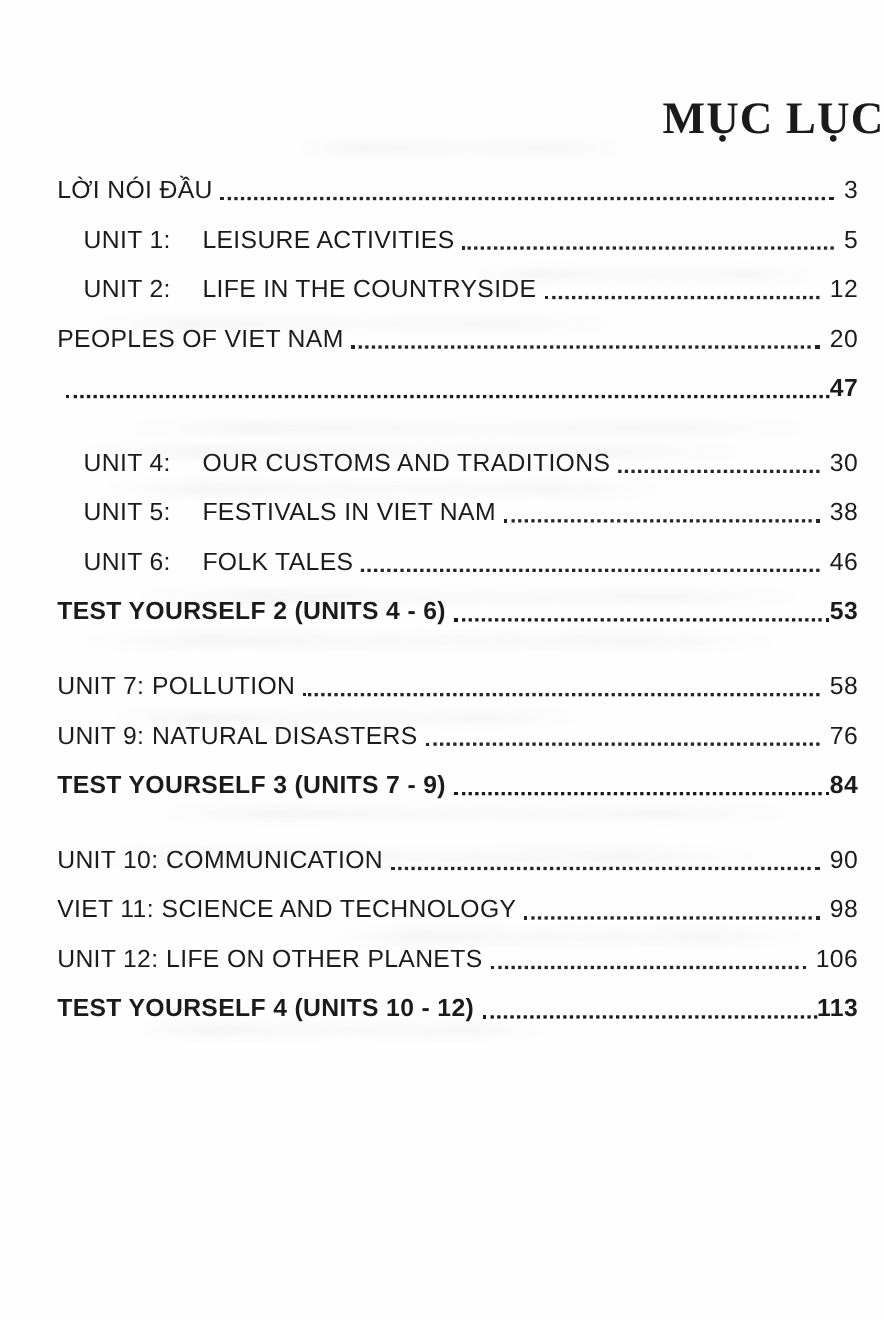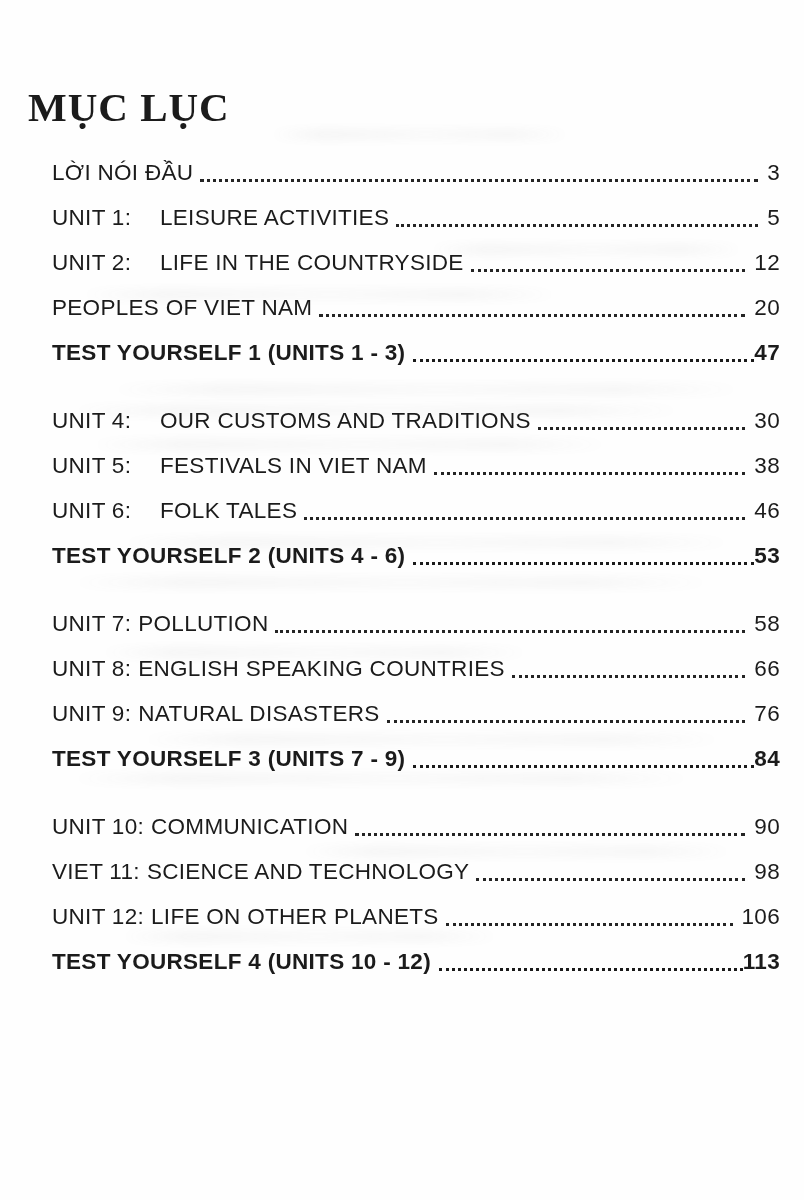--- a/index.html
+++ b/index.html
@@ -26,23 +26,23 @@
                 rgba(110,110,110,.50) 80%, transparent 100%);
     filter: blur(3.5px);
     opacity: 0.09;
     pointer-events: none;
   }
   .doc-title {
     position: absolute;
     top: 58px;
     left: 0;
     width: 100%;
-    padding-left: 28px;
+    padding-left: 57px;
     box-sizing: border-box;
-    text-align: left;
+    text-align: right;
     font-family: "Liberation Serif", "DejaVu Serif", serif;
     font-weight: 700;
     font-size: 41px;
     letter-spacing: 1px;
     line-height: 1.1;
   }
   .toc {
     position: absolute;
     top: 150px;
     left: 52px;
@@ -52,21 +52,21 @@
     display: flex;
     align-items: center;
     height: 45px;
     line-height: 45px;
     font-size: 22.5px;
     letter-spacing: 0.3px;
     white-space: pre;
   }
   .row.gap { margin-top: 23px; }
   .row.bold { font-weight: 700; }
-  .row.tab .prefix { flex: 0 0 108px; width: 108px; }
+  .row.tab .prefix { flex: 0 0 108px; width: 108px; margin-left: 24px; }
   .row:not(.tab) .prefix:not(:empty) { margin-right: 7px; }
   .dots {
     flex: 1 1 auto;
     align-self: flex-end;
     height: 0;
     border-bottom: 3px dotted #242424;
     margin: 0 9px 13px 7px;
   }
   .row.bold .dots {
     border-bottom-width: 3.5px;
@@ -116,21 +116,20 @@
       <span class="dots"></span>
       <span class="pagenum">12</span>
     </div>
       <div class="row tab">
       <span class="entry-title">PEOPLES OF VIET NAM</span>
       <span class="dots"></span>
       <span class="pagenum">20</span>
     </div>
       <div class="row bold">
       <span class="prefix"></span>
-      <span class="entry-title">TEST YOURSELF 1 (UNITS 1 - 3)</span>
       <span class="dots"></span>
       <span class="pagenum">47</span>
     </div>
       <div class="row tab gap">
       <span class="prefix">UNIT 4:</span>
       <span class="entry-title">OUR CUSTOMS AND TRADITIONS</span>
       <span class="dots"></span>
       <span class="pagenum">30</span>
     </div>
       <div class="row tab">
@@ -149,26 +148,20 @@
       <span class="prefix"></span>
       <span class="entry-title">TEST YOURSELF 2 (UNITS 4 - 6)</span>
       <span class="dots"></span>
       <span class="pagenum">53</span>
     </div>
       <div class="row gap">
       <span class="prefix">UNIT 7:</span>
       <span class="entry-title">POLLUTION</span>
       <span class="dots"></span>
       <span class="pagenum">58</span>
-    </div>
-      <div class="row">
-      <span class="prefix">UNIT 8:</span>
-      <span class="entry-title">ENGLISH SPEAKING COUNTRIES</span>
-      <span class="dots"></span>
-      <span class="pagenum">66</span>
     </div>
       <div class="row">
       <span class="prefix">UNIT 9:</span>
       <span class="entry-title">NATURAL DISASTERS</span>
       <span class="dots"></span>
       <span class="pagenum">76</span>
     </div>
       <div class="row bold">
       <span class="prefix"></span>
       <span class="entry-title">TEST YOURSELF 3 (UNITS 7 - 9)</span>

